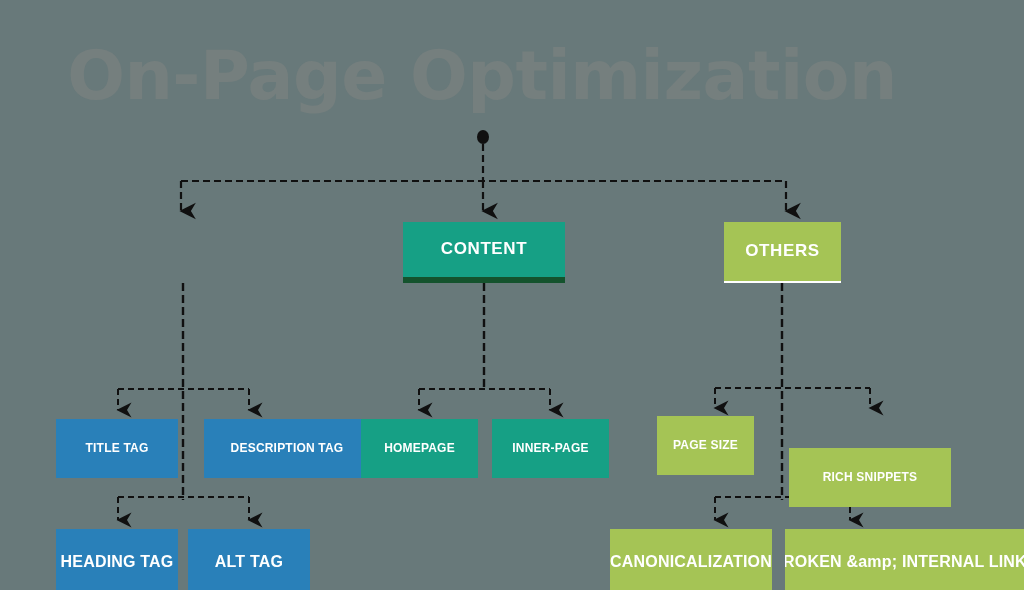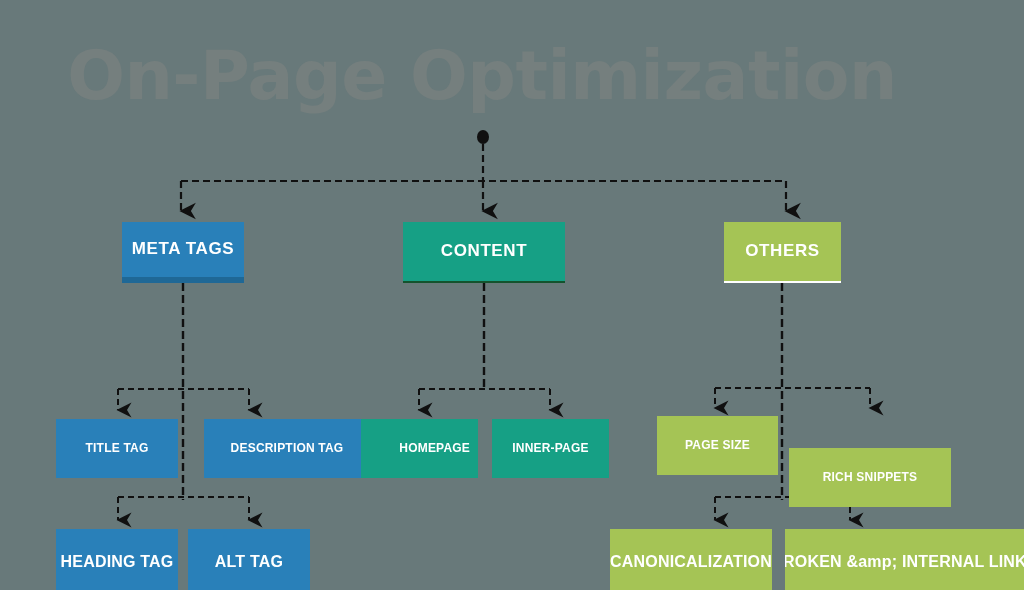--- a/index.html
+++ b/index.html
@@ -51,21 +51,21 @@
     text-align:center;
     line-height:1.1;
     white-space:nowrap;
     overflow:hidden;
     user-select:none;
   }
   .node .label { display:block; padding:0 8px; }
 
   
   .blue  { background:#2980b9; border-bottom:6px solid #1f6896; }
-  .teal  { background:#16a085; border-bottom:2px solid #14532d; }
+  .teal  { background:#16a085; border-bottom:6px solid #14532d; }
   .olive { background:#a5c455; border-bottom:2px solid #ffffff; }
 
   
   .flat  { border-bottom:none; }
 
   .tier1 { font-size:17px; letter-spacing:0.6px; }
   .tier2 { font-size:12px; letter-spacing:0.2px; }
   .tier3 { font-size:16px; letter-spacing:0.2px; }
 </style>
 </head>
@@ -109,49 +109,46 @@
 
     <path d="M782 283 L782 500" stroke="#101010" stroke-width="2.4" fill="none" stroke-dasharray="8 4"></path>
     <path d="M715 388 L870 388" stroke="#101010" stroke-width="2" fill="none" stroke-dasharray="6 4"></path>
     <path d="M715 388 L715 408" stroke="#101010" stroke-width="2" fill="none" stroke-dasharray="6 4" marker-end="url(#arrow)"></path>
     <path d="M870 388 L870 408" stroke="#101010" stroke-width="2" fill="none" stroke-dasharray="6 4" marker-end="url(#arrow)"></path>
     <path d="M715 497 L850 497" stroke="#101010" stroke-width="2" fill="none" stroke-dasharray="6 4"></path>
     <path d="M715 497 L715 520" stroke="#101010" stroke-width="2" fill="none" stroke-dasharray="6 4" marker-end="url(#arrow)"></path>
     <path d="M850 497 L850 520" stroke="#101010" stroke-width="2" fill="none" stroke-dasharray="6 4" marker-end="url(#arrow)"></path>
   </svg>
 
-  <div class="node blue tier1" style="left:122px; top:222px; width:122px; height:61px;">
-    <span class="label">META TAGS</span>
-  </div>
 
   <div class="node teal tier1" style="left:403px; top:222px; width:162px; height:61px;">
     <span class="label">CONTENT</span>
   </div>
 
   <div class="node olive tier1" style="left:724px; top:222px; width:117px; height:61px;">
     <span class="label">OTHERS</span>
   </div>
 
   <div class="node blue flat tier2" style="left:56px; top:419px; width:122px; height:59px;">
     <span class="label">TITLE TAG</span>
   </div>
 
   <div class="node blue flat tier2" style="left:204px; top:419px; width:166px; height:59px;">
     <span class="label">DESCRIPTION TAG</span>
   </div>
 
-  <div class="node teal flat tier2" style="left:361px; top:419px; width:117px; height:59px;justify-content:flex-end;">
+  <div class="node teal flat tier2" style="left:361px; top:419px; width:117px; height:59px;">
     <span class="label">HOMEPAGE</span>
   </div>
 
   <div class="node teal flat tier2" style="left:492px; top:419px; width:117px; height:59px;">
     <span class="label">INNER-PAGE</span>
   </div>
 
-  <div class="node olive flat tier2" style="left:657px; top:416px; width:121px; height:59px;">
+  <div class="node olive flat tier2" style="left:657px; top:416px; width:97px; height:59px;">
     <span class="label">PAGE SIZE</span>
   </div>
 
   <div class="node olive flat tier2" style="left:789px; top:416px; width:162px; height:59px;margin-top:32px;">
     <span class="label">RICH SNIPPETS</span>
   </div>
 
   <div class="node blue flat tier3" style="left:56px; top:529px; width:122px; height:66px;">
     <span class="label">HEADING TAG</span>
   </div>

